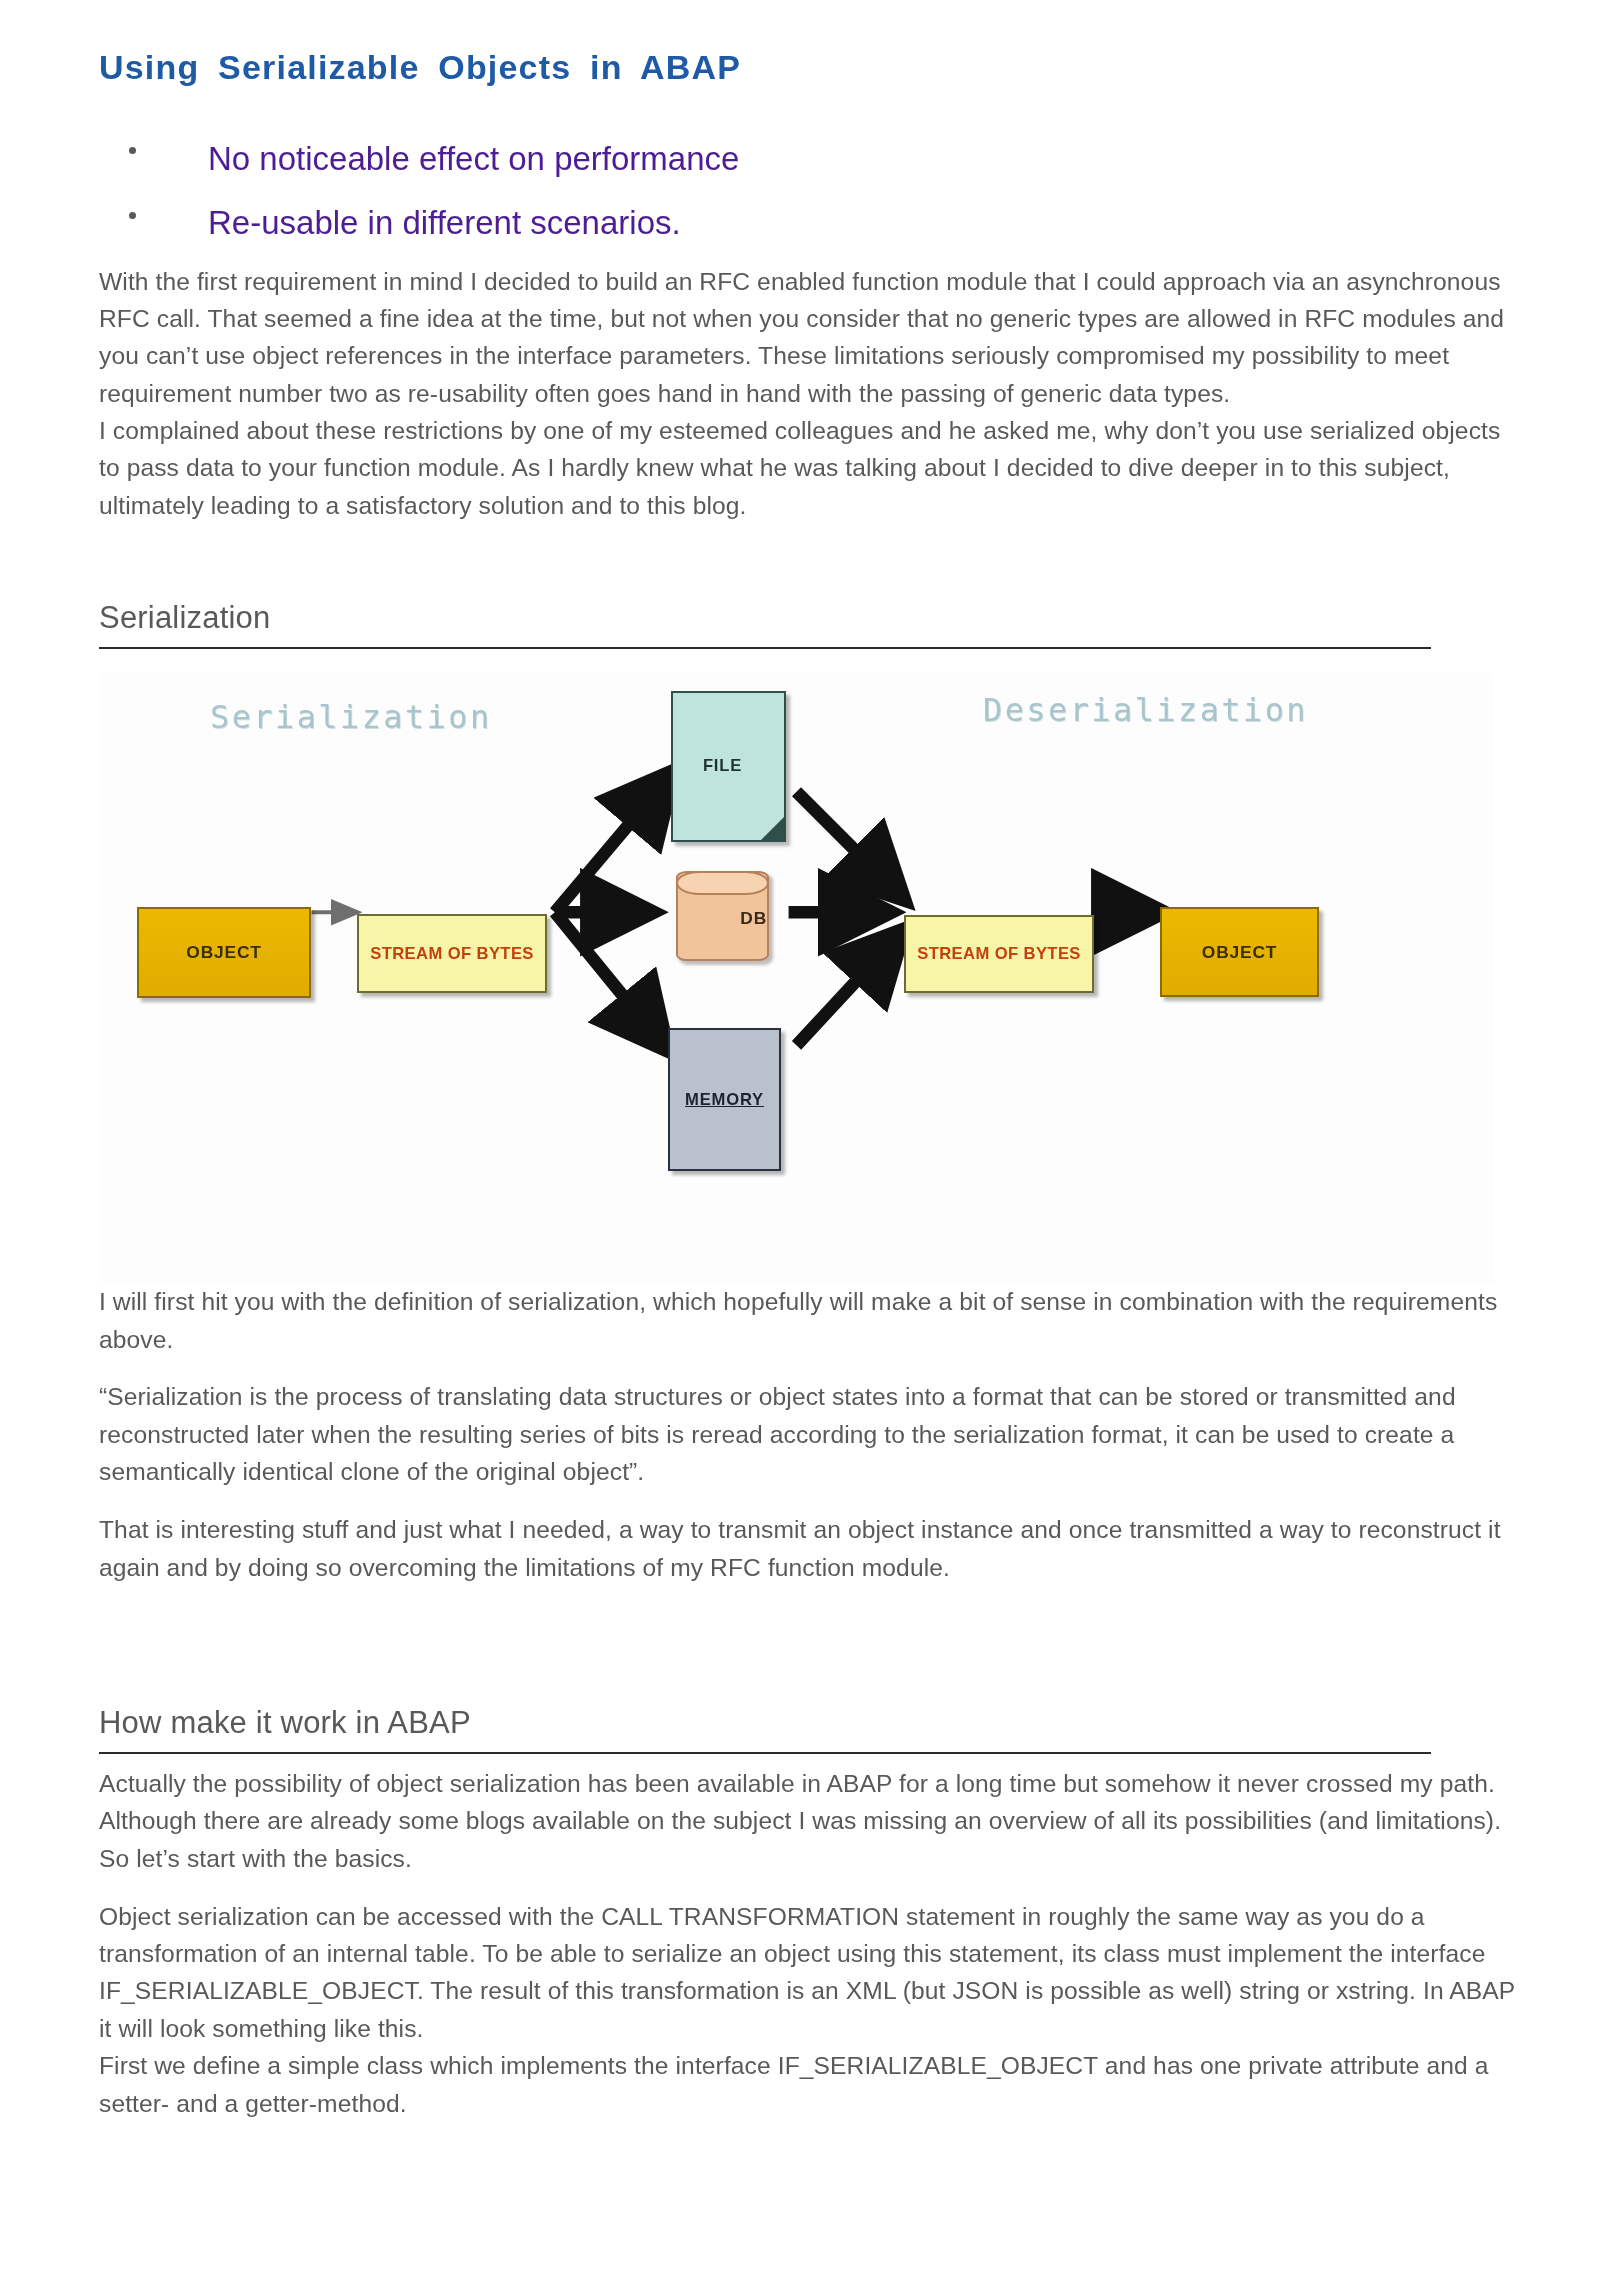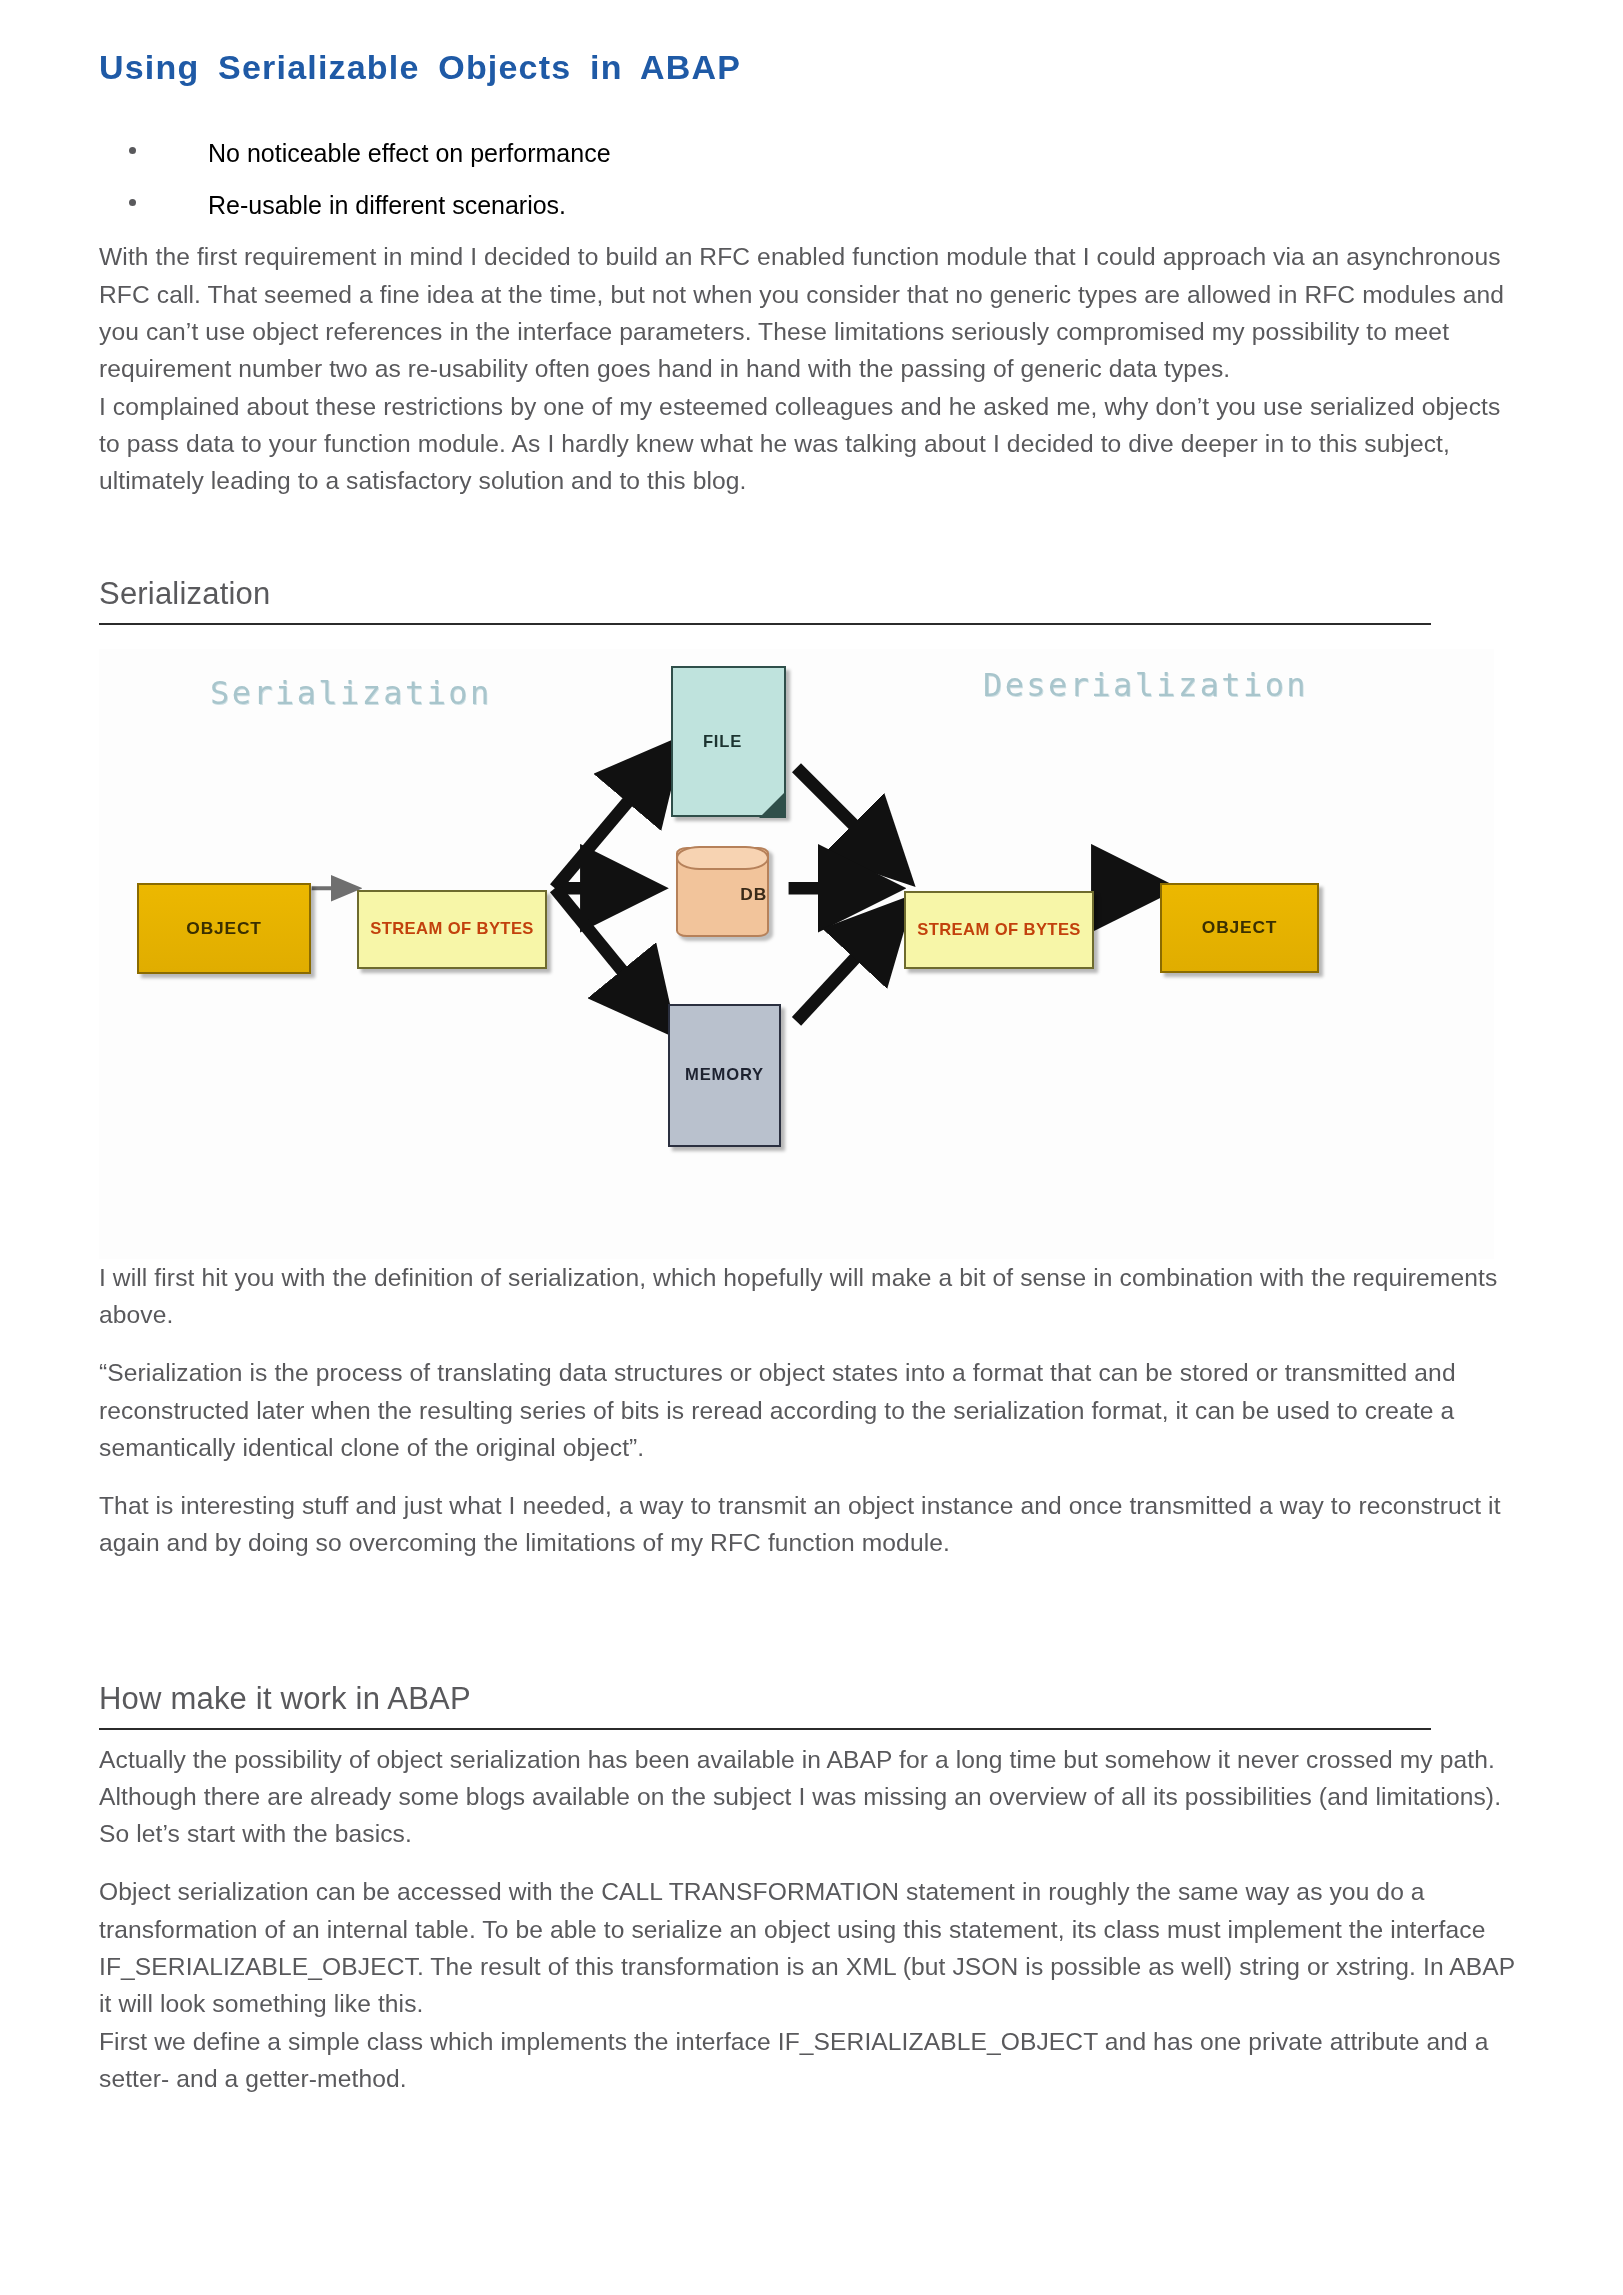--- a/index.html
+++ b/index.html
@@ -39,23 +39,23 @@
   .spacer-md { height: 41px; }
   .spacer-lg { height: 76px; }
 
   ul.req-list {
     list-style: none;
     margin: 0;
     padding: 0;
   }
   ul.req-list li {
     position: relative;
-    font-size: 25px;
+    font-size: 33px;
     line-height: 1.52;
-    color: #000000;
+    color: #4c1d95;
     padding-left: 109px;
     margin-bottom: 14.3px;
   }
   ul.req-list li .bullet-dot {
     position: absolute;
     left: 30px;
     top: 13.5px;
     width: 7.1px;
     height: 7.1px;
     background: #59595c;
@@ -122,20 +122,21 @@
     font-size: 16.6px;
     letter-spacing: 0.4px;
     color: #c2410c;
   }
   .box-memory {
     background: #b9c1cd;
     border: 2.4px solid #2b3040;
     font-size: 16.6px;
     letter-spacing: 0.8px;
     color: #1d2230;
+    text-decoration: underline;
   }
   .file-shape {
     position: absolute;
     background: #bfe3dd;
     border: 2.4px solid #2f4f4a;
     box-shadow: 4px 4px 3.2px rgba(0,0,0,0.28);
   }
   .file-shape .file-label {
     position: absolute;
     left: 0; right: 12px;

